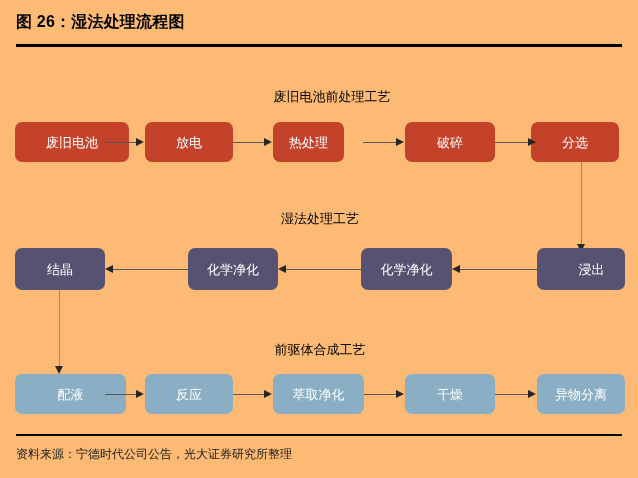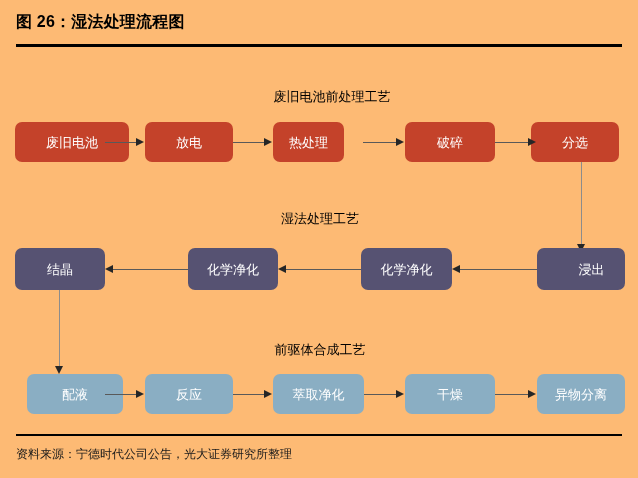--- a/index.html
+++ b/index.html
@@ -160,21 +160,21 @@
   <div class="arrow-left" style="left:278px; top:264.5px;"></div>
 
   <div class="conn-line-h" style="left:460px; top:269px; width:77px;"></div>
   <div class="arrow-left" style="left:452px; top:264.5px;"></div>
 
   <div class="conn-line-v" style="left:59px; top:290px; height:80px;"></div>
   <div class="arrow-down" style="left:54.5px; top:366px;"></div>
 
   <div class="section-caption" style="left:320px; top:341px;">前驱体合成工艺</div>
 
-  <div class="node row-prec" style="left:15px;  top:374px; width:96px; height:40px;margin-left:12px;">配液</div>
+  <div class="node row-prec" style="left:15px;  top:374px; width:111px; height:40px;">配液</div>
   <div class="node row-prec" style="left:145px; top:374px; width:88px; height:40px;">反应</div>
   <div class="node row-prec" style="left:273px; top:374px; width:91px; height:40px;">萃取净化</div>
   <div class="node row-prec" style="left:405px; top:374px; width:90px; height:40px;">干燥</div>
   <div class="node row-prec" style="left:537px; top:374px; width:88px; height:40px;">异物分离</div>
 
   <div class="conn-line-h" style="left:105px; top:394px; width:32px;"></div>
   <div class="arrow-right" style="left:136px; top:389.5px;"></div>
 
   <div class="conn-line-h" style="left:233px; top:394px; width:32px;"></div>
   <div class="arrow-right" style="left:264px; top:389.5px;"></div>

